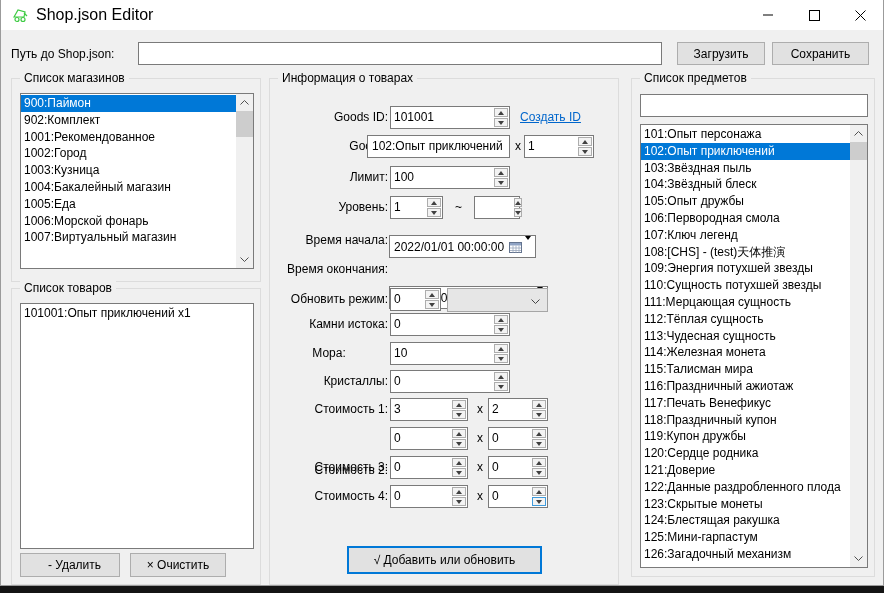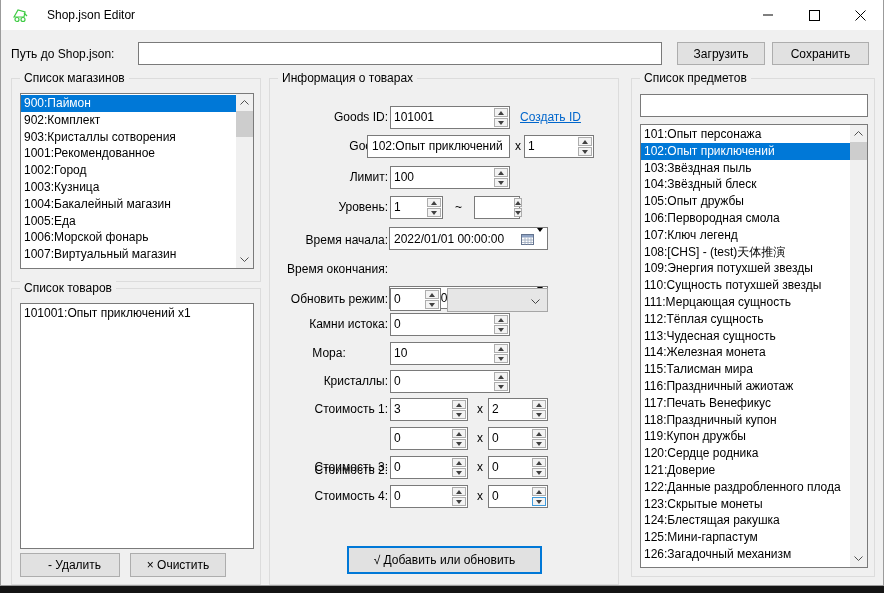--- a/index.html
+++ b/index.html
@@ -11,21 +11,21 @@
     position:relative; overflow:hidden;
   }
   .window {
     position:absolute; top:0; left:0; width:884px; height:586px;
     background:#f0f0f0;
     border-left:1px solid #9b9b9b; border-right:1px solid #9b9b9b; border-bottom:1px solid #9b9b9b;
   }
   
   .titlebar { height:30px; background:#ffffff; display:flex; align-items:center; }
   .app-icon { margin-left:11px; width:17px; height:16px; flex:0 0 auto; }
-  .title-text { margin-left:18px; font-size:12px; }
+  .title-text { margin-left:7px; font-size:16px; }
   .win-btns { margin-left:auto; display:flex; height:100%; }
   .win-btn { width:46px; height:100%; display:flex; align-items:center; justify-content:center; }
   
   .content { position:relative; width:100%; height:556px; }
   .lbl { position:absolute; white-space:nowrap; }
   .tbox {
     position:absolute; background:#fff; border:1px solid #7a7a7a;
     font-family:"Liberation Sans",sans-serif; font-size:12px; padding:0 4px; outline:none;
   }
   .btn {
@@ -106,21 +106,20 @@
     <input class="tbox" style="left: 137px; top: 12px; width: 524px; height: 23px;" value="">
     <div class="btn" style="left:676px; top:12px; width:88px; height:23px;">Загрузить</div>
     <div class="btn" style="left:771px; top:12px; width:97px; height:23px;">Сохранить</div>
 
     <div class="groupbox" style="left:10px; top:48px; width:250px; height:204px;">
       <span class="gb-title">Список магазинов</span>
       <div class="listbox has-scroll" style="left:8px; top:14px; width:234px; height:176px;">
         <div class="list-items">
             <div class="li sel">900:Паймон</div>
             <div class="li">902:Комплект</div>
-            <div class="li">903:Кристаллы сотворения</div>
             <div class="li">1001:Рекомендованное</div>
             <div class="li">1002:Город</div>
             <div class="li">1003:Кузница</div>
             <div class="li">1004:Бакалейный магазин</div>
             <div class="li">1005:Еда</div>
             <div class="li">1006:Морской фонарь</div>
             <div class="li">1007:Виртуальный магазин</div>
           </div>
         <div class="vscroll">
           <div class="scroll-arrow up">
@@ -213,21 +212,21 @@
             <span class="sb">
               <i class="tri-up"></i>
             </span>
             <span class="sb">
               <i class="tri-dn"></i>
             </span>
           </span>
       </div>
 
       <span class="lbl" style="left:0; width:118px; top:154px; text-align:right;">Время начала:</span>
-      <div class="dtp" style="left:119px; top:148px; width:159px;">
+      <div class="dtp" style="left:119px; top:156px; width:147px;">
         <span class="val">2022/01/01 00:00:00</span>
         <span class="cal">
           <svg width="13" height="12">
               <rect x="0.5" y="1.5" width="12" height="10" fill="#fff" stroke="#64748f"></rect>
               <rect x="1" y="2" width="11" height="2.5" fill="#8fa3c4"></rect>
               <path d="M1 7 H12 M1 9.5 H12 M4 4.5 V11.5 M7 4.5 V11.5 M10 4.5 V11.5" stroke="#9aa7bd" stroke-width="0.8"></path>
             </svg>
         </span>
         <span class="dd"><i class="tri-dn" style="border-top-color:#000;"></i></span>
       </div>

